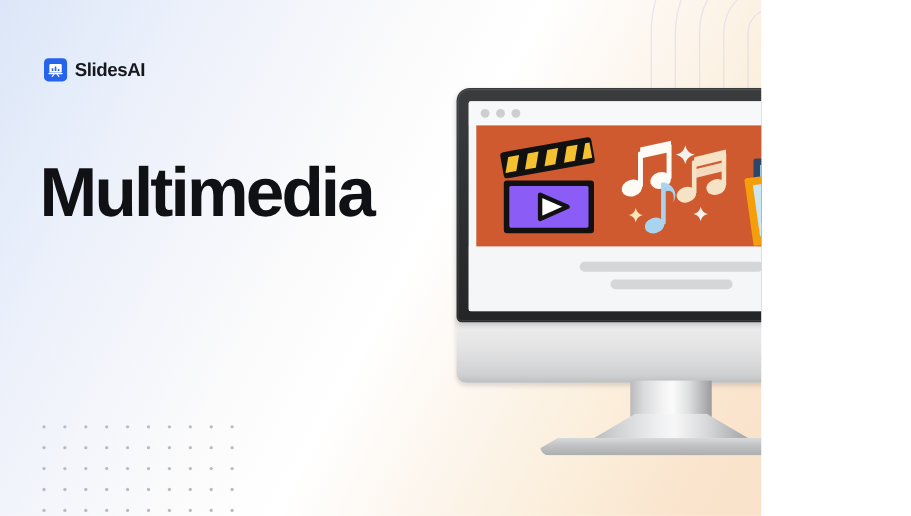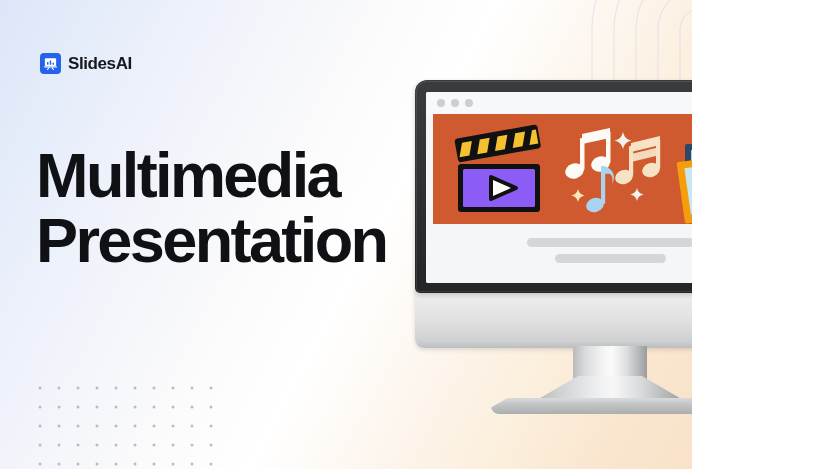--- a/index.html
+++ b/index.html
@@ -312,21 +312,20 @@
         <rect x="1.6" y="16.2" width="20.8" height="2.1" rx="1" fill="#ffffff"></rect>
         <path d="M9.6 18.6 L7.2 21.6" stroke="#ffffff" stroke-width="1.7" stroke-linecap="round"></path>
         <path d="M14.4 18.6 L16.8 21.6" stroke="#ffffff" stroke-width="1.7" stroke-linecap="round"></path>
       </svg>
     </span>
     <span class="logo-text">SlidesAI</span>
   </div>
 
   <div class="headline">
     <div class="headline-line">Multimedia</div>
-    <div class="headline-line">Presentation</div>
   </div>
 
   <div class="monitor">
 
     <div class="chin"></div>
     <div class="neck"></div>
     <div class="neck-taper"></div>
     <div class="base"></div>
 
     <div class="bezel">

